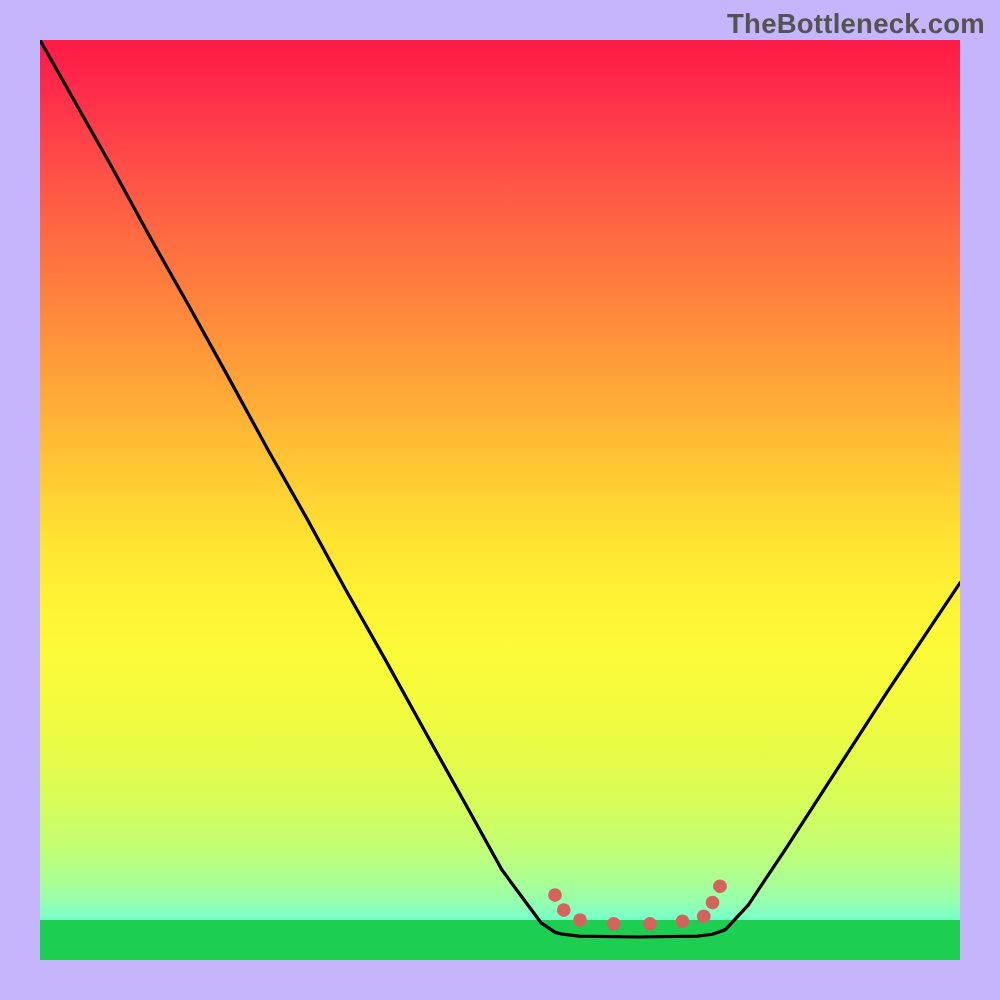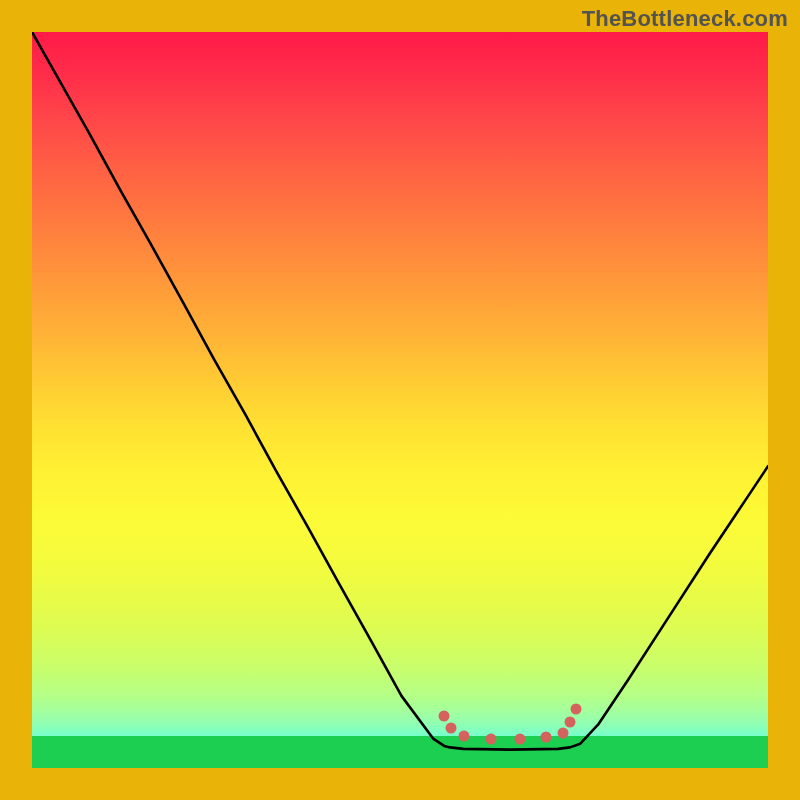--- a/index.html
+++ b/index.html
@@ -1,21 +1,21 @@
 <!DOCTYPE html>
 <html><head>
 <meta charset="utf-8">
 <style>
   * { margin: 0; padding: 0; box-sizing: border-box; }
   html, body { width: 800px; height: 800px; background: #000; overflow: hidden; }
   .container {
     position: relative;
     width: 800px;
     height: 800px;
-    background: #eab308;
+    background: #c4b5fd;
   }
   .watermark {
     position: absolute;
     top: 6px;
     right: 12px;
     font-family: Arial, Helvetica, sans-serif;
     font-size: 22px;
     font-weight: 600;
     color: #53534f;
     letter-spacing: 0.2px;

